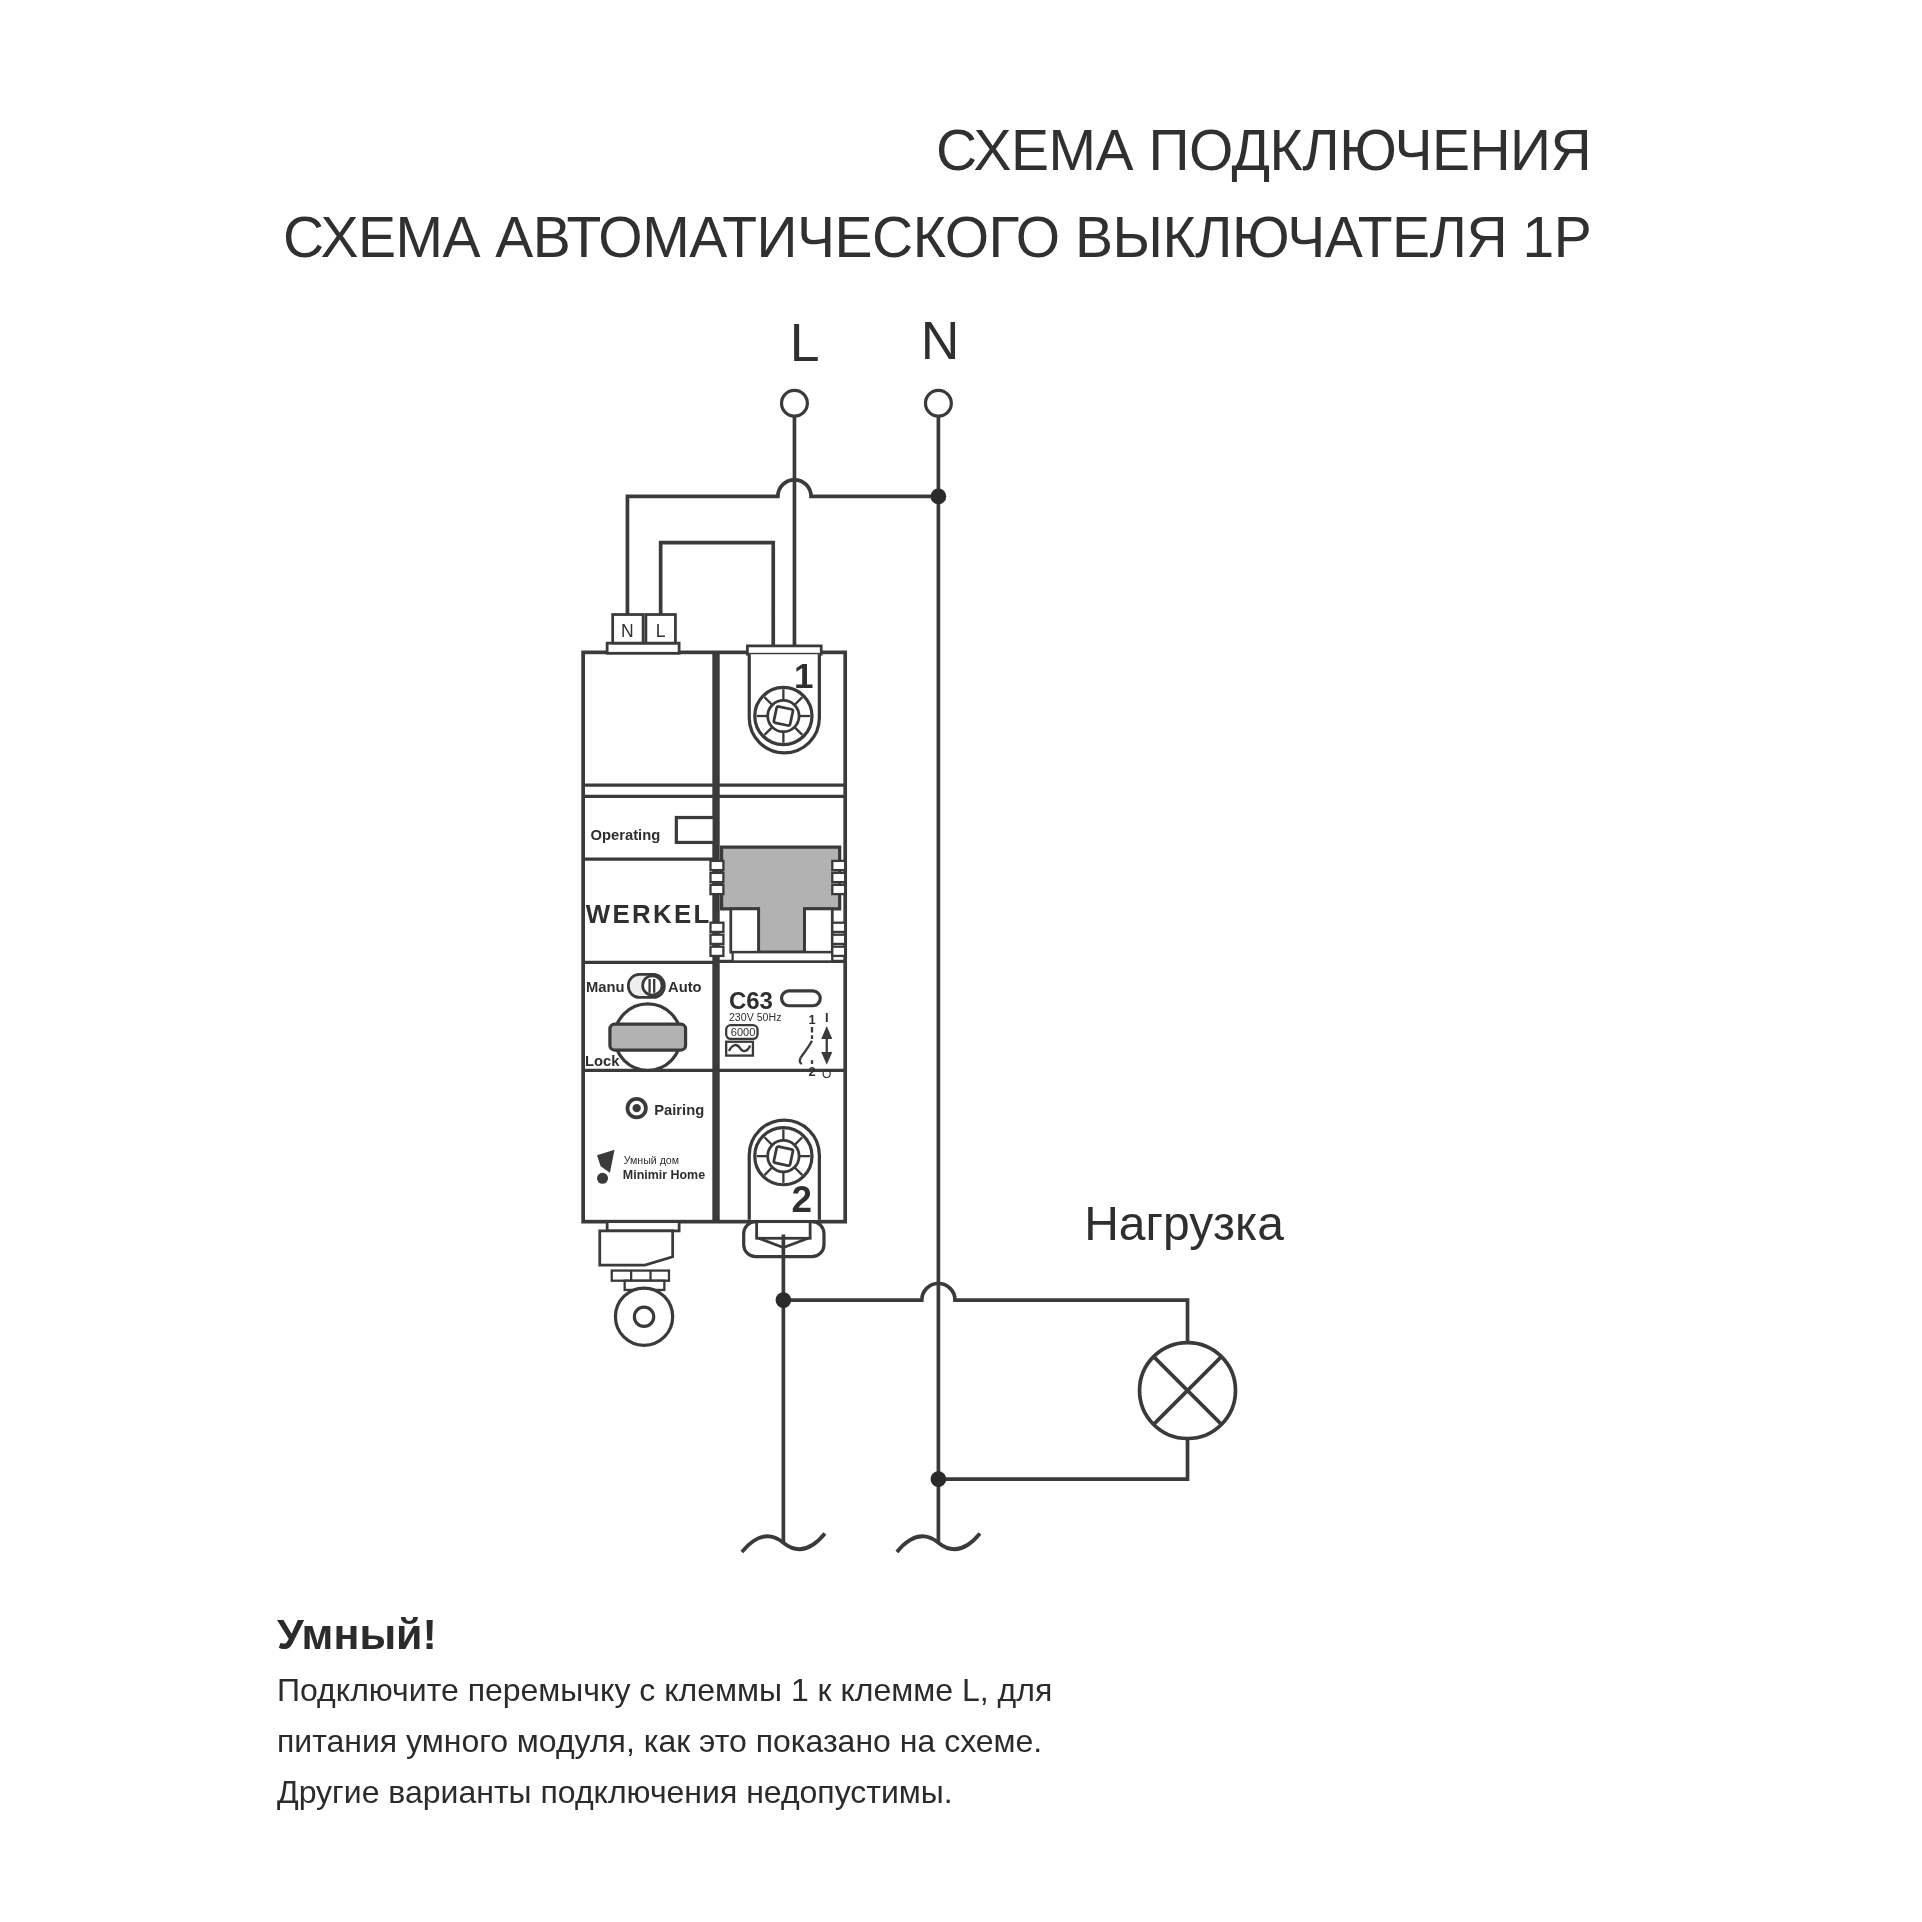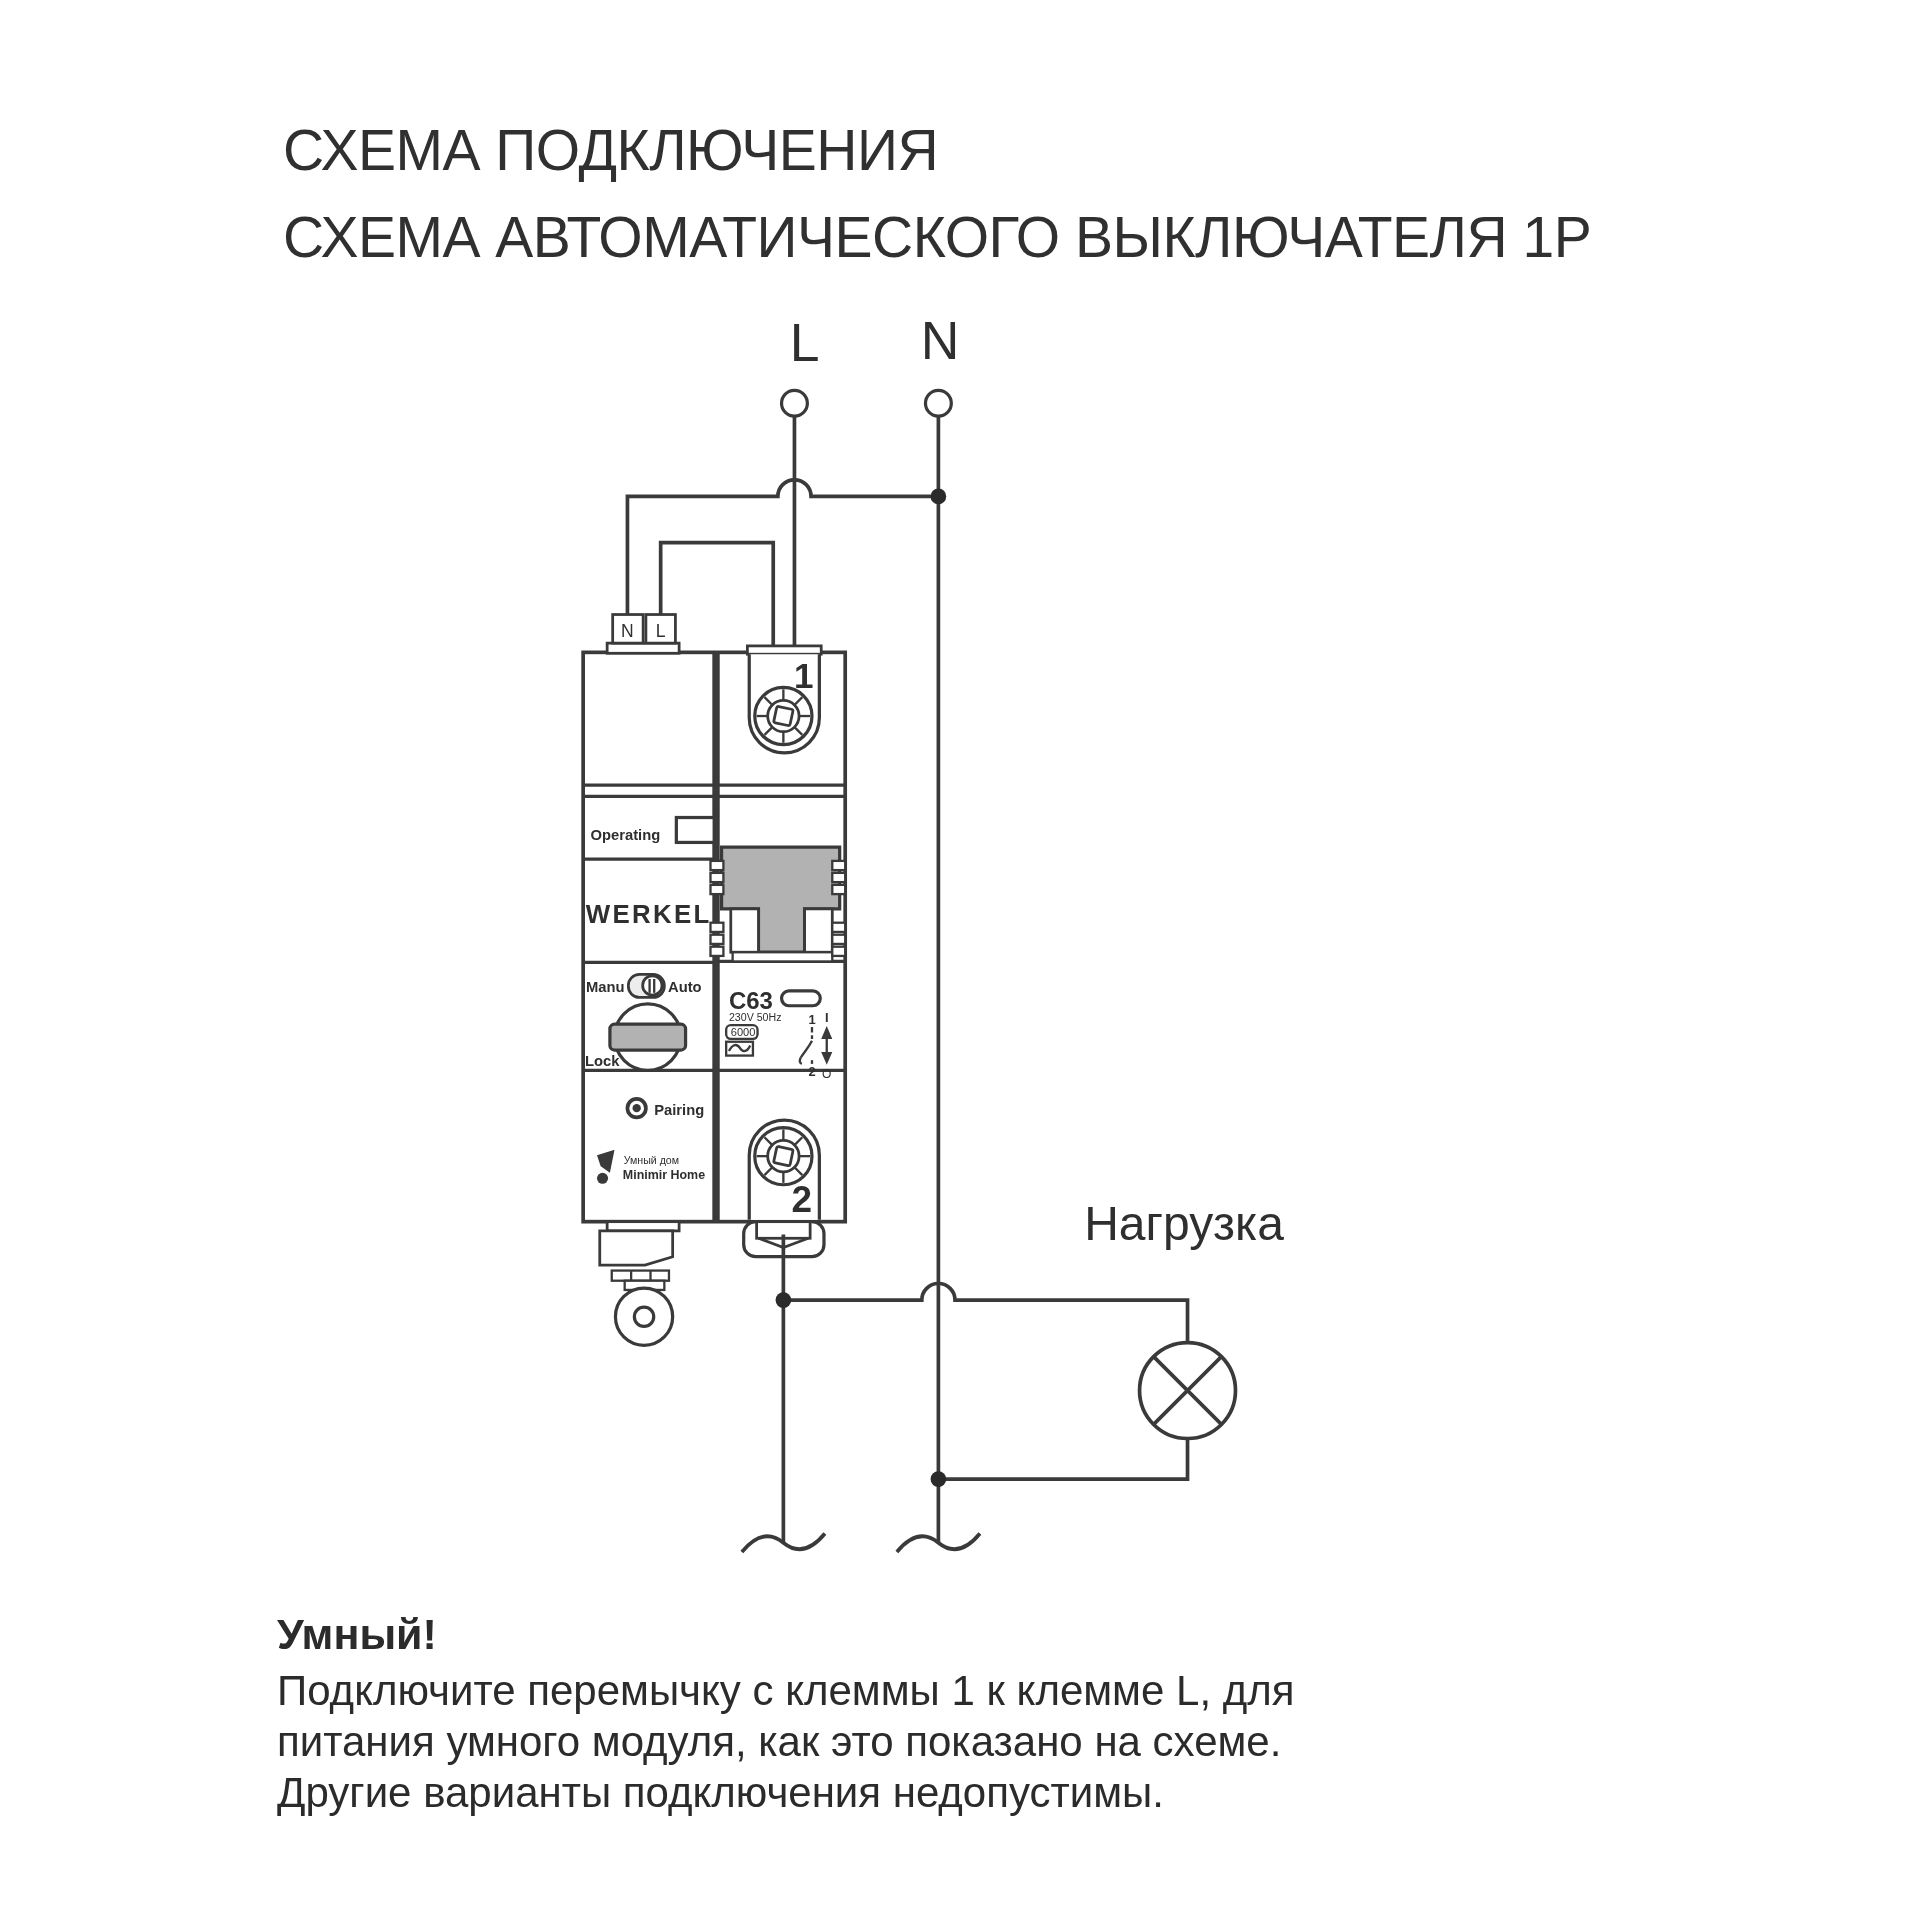--- a/index.html
+++ b/index.html
@@ -1,22 +1,22 @@
 <!DOCTYPE html>
 <html style="font-size:14.8px"><head>
 <meta charset="utf-8">
 <style>
   html,body{margin:0;padding:0;background:#fff;}
   .page{position:relative;width:1922px;height:1922px;background:#fff;overflow:hidden;
         font-family:"Liberation Sans",sans-serif;color:#2f2f2f;}
   .title{position:absolute;left:283px;top:107px;font-size:57px;line-height:87px;
-         letter-spacing:-0.5px;color:#303030;white-space:nowrap;}
+         letter-spacing:-0.5px;color:#303030;white-space:nowrap;text-align:right;}
   .note{position:absolute;left:277px;top:1610px;width:1172px;color:#2b2b2b;}
   .note-heading{font-size:43px;font-weight:bold;line-height:48px;margin-bottom:7.4px;}
-  .note-body{font-size:42px;line-height:51px;white-space:nowrap;}
+  .note-body{font-size:32px;line-height:51px;white-space:nowrap;}
   svg{position:absolute;left:0;top:0;}
   svg text{font-family:"Liberation Sans",sans-serif;fill:#2f2f2f;}
 </style>
 </head>
 <body>
 
 <div class="page">
 
   <div class="title">
     <div>СХЕМА ПОДКЛЮЧЕНИЯ</div>

